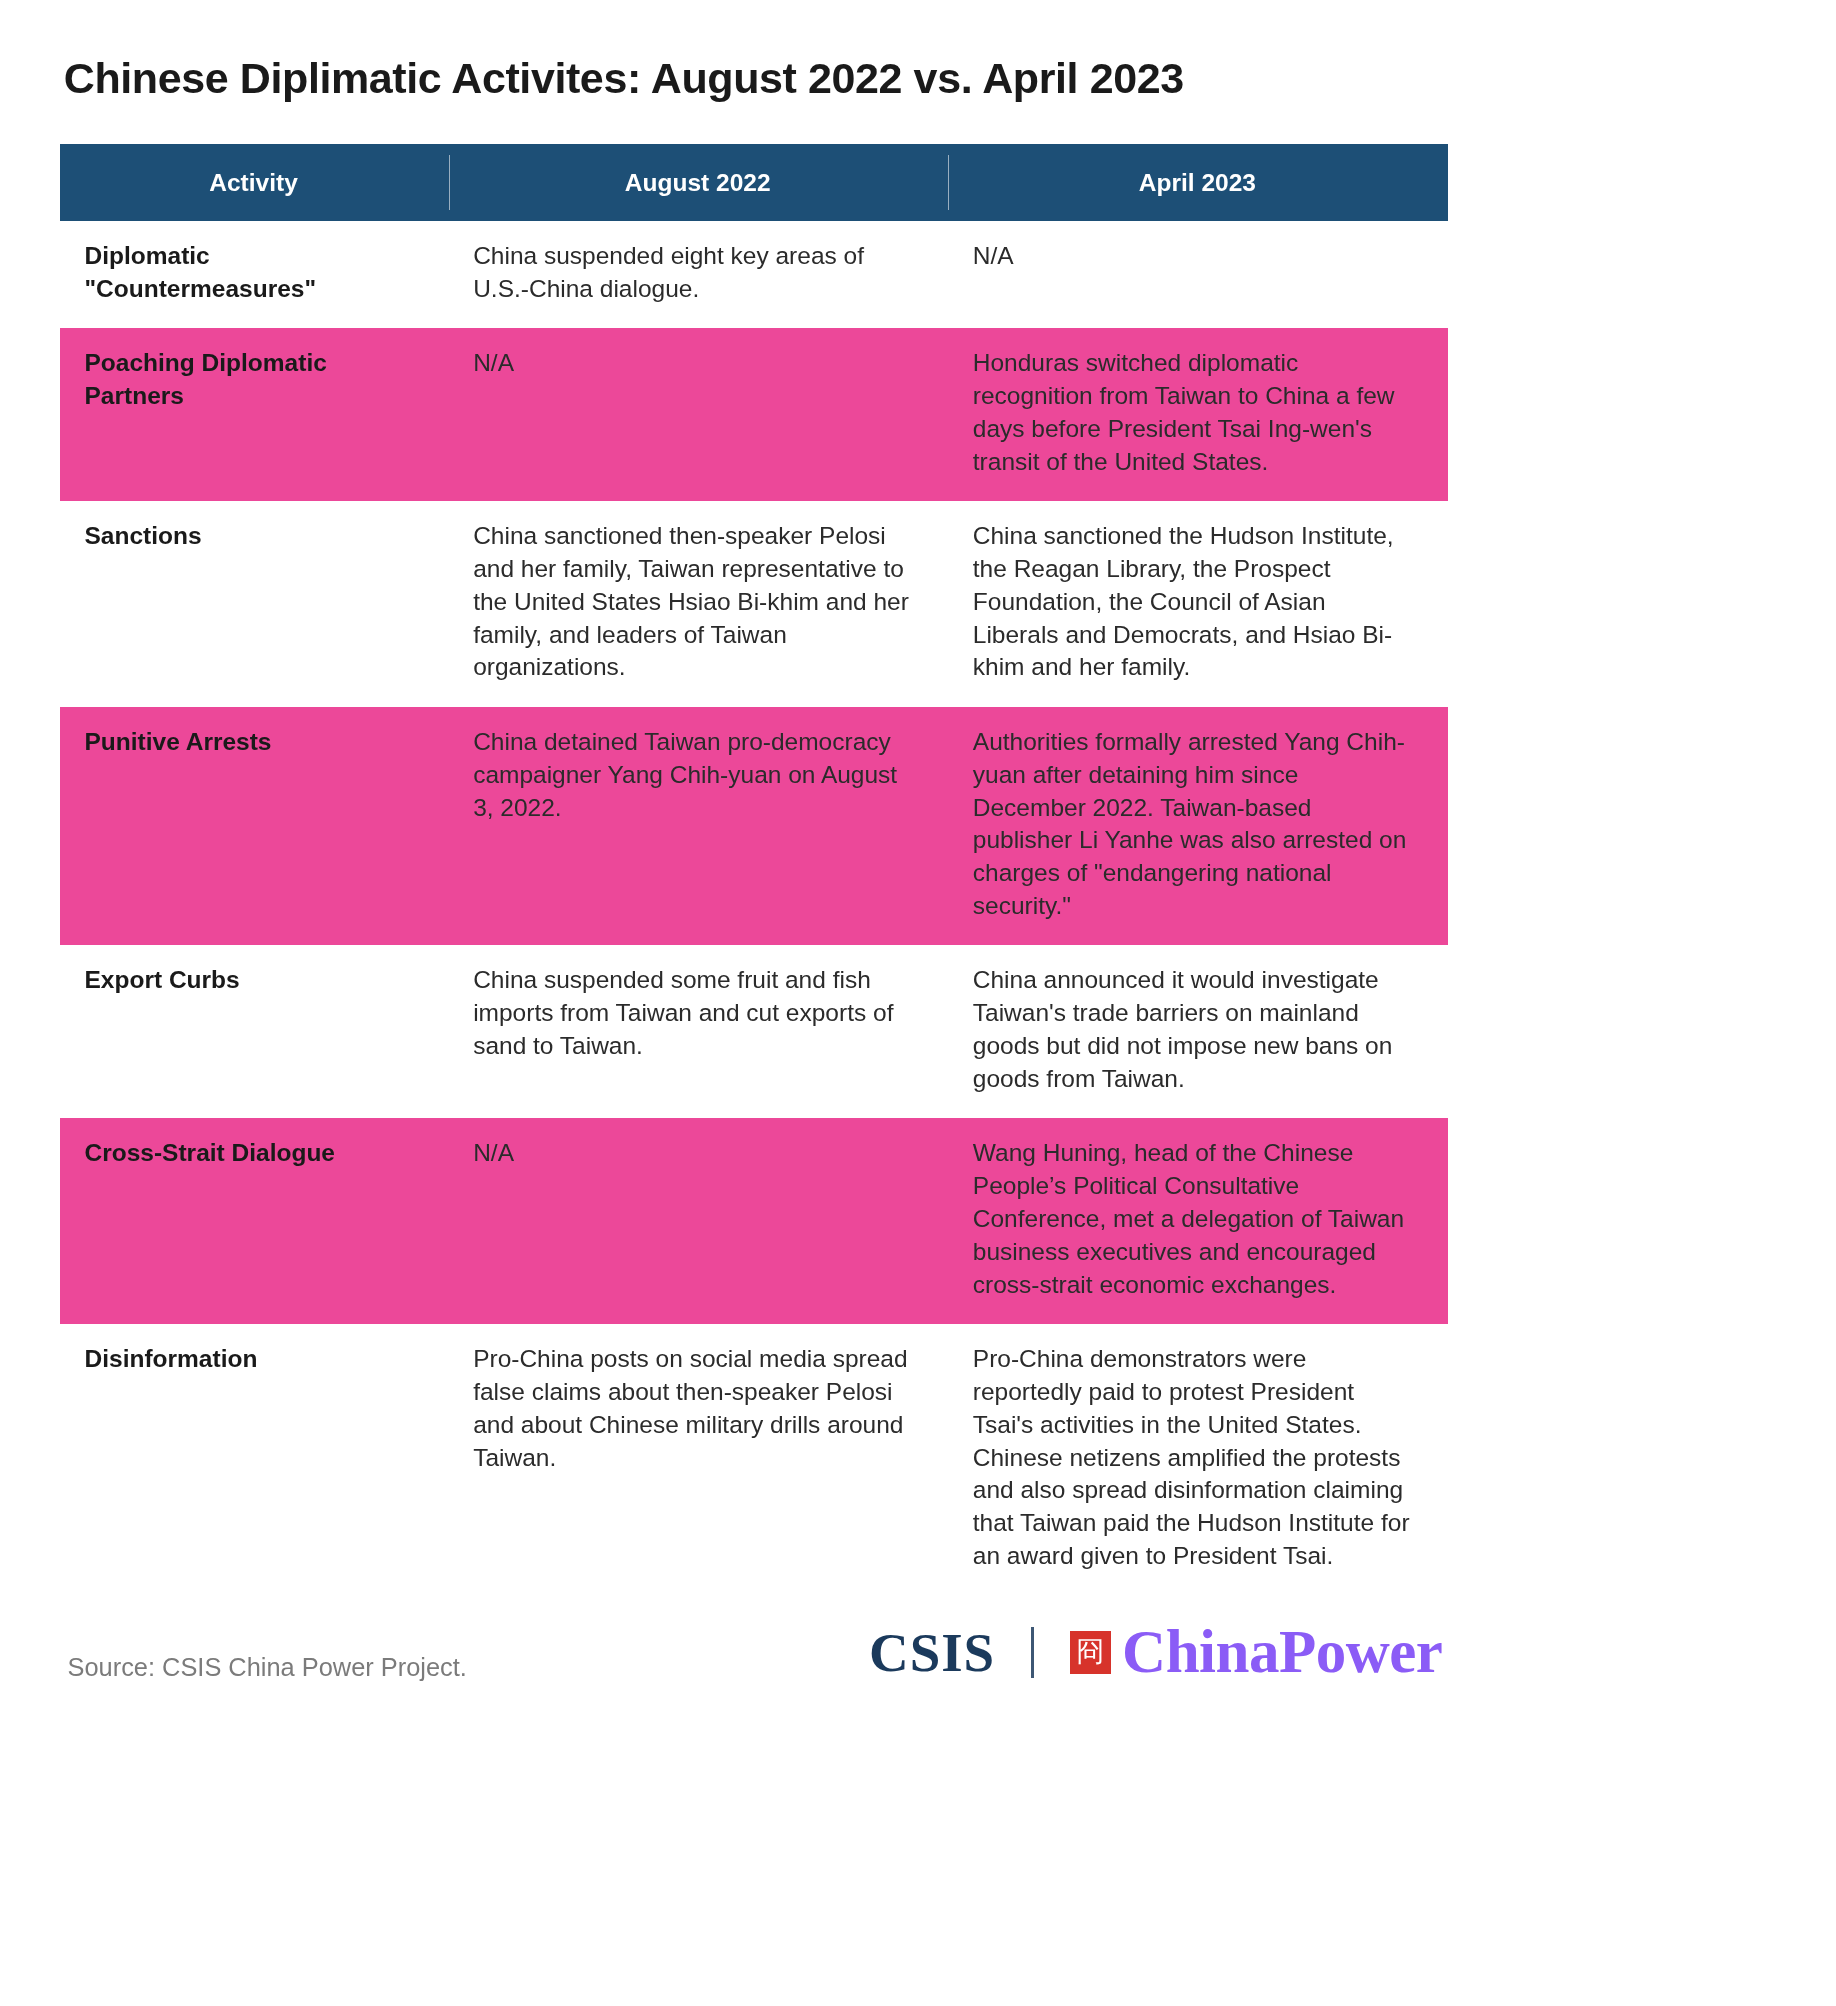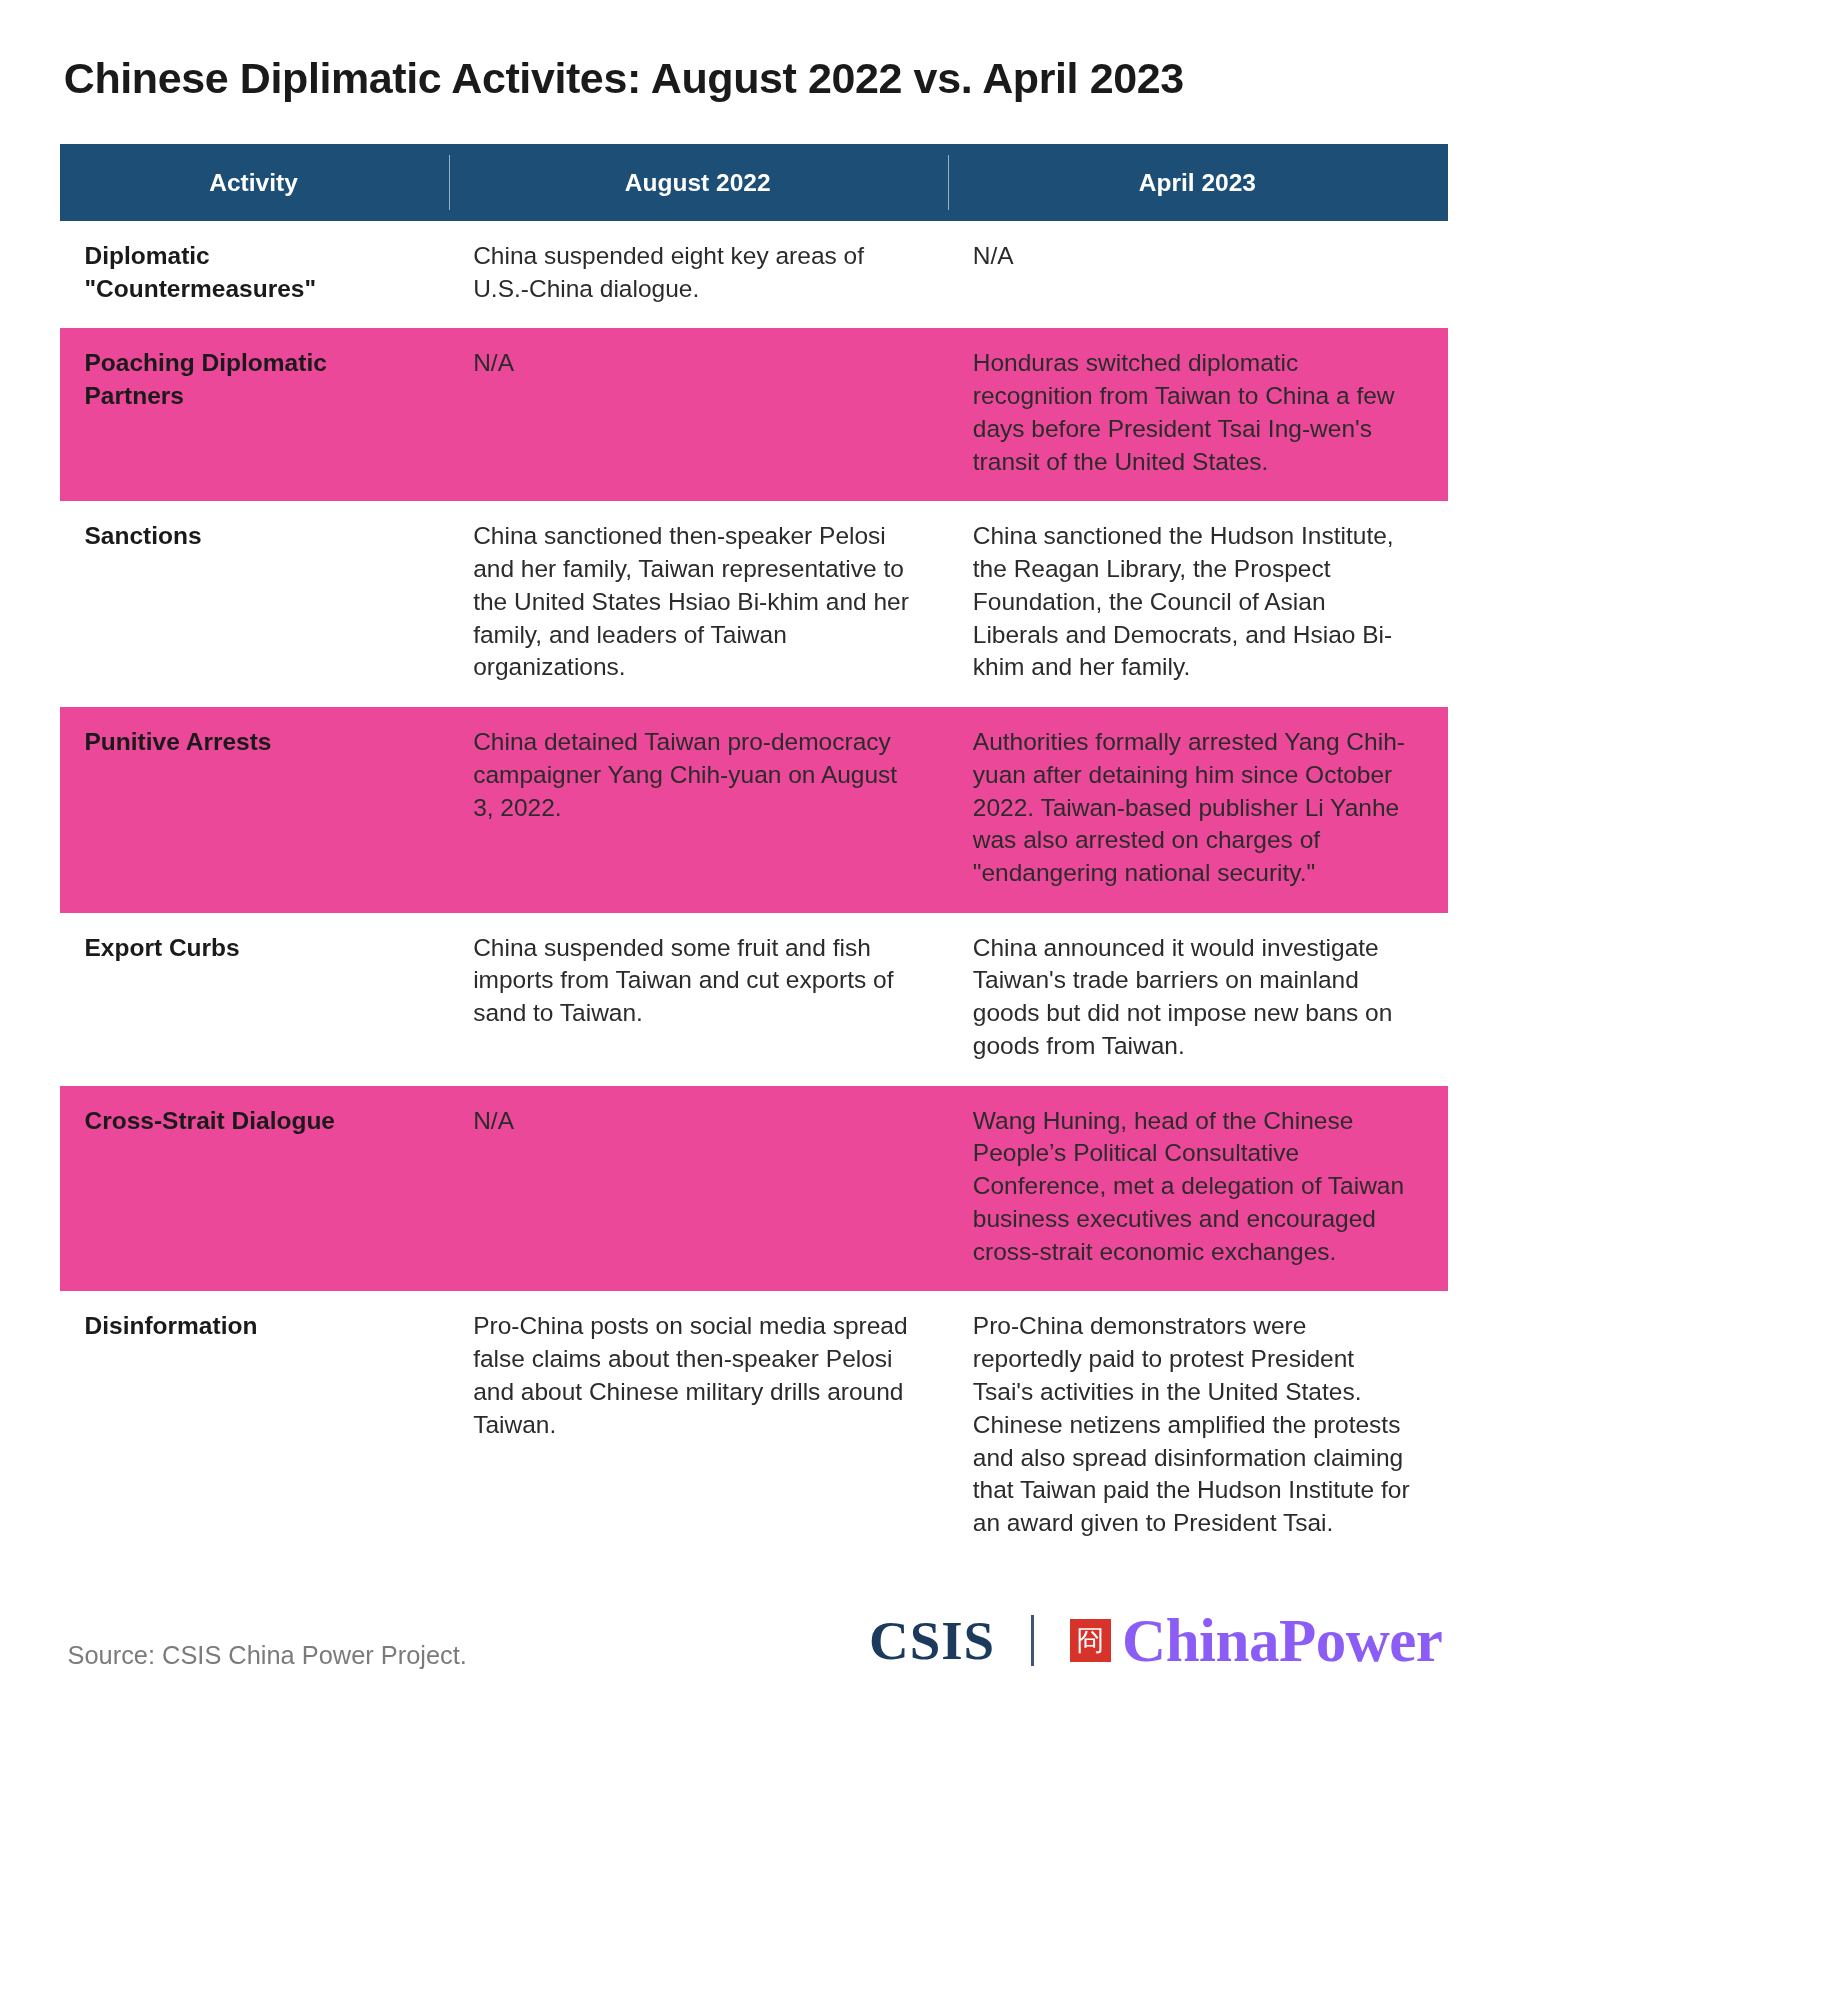--- a/index.html
+++ b/index.html
@@ -69,21 +69,21 @@
     color: #1a1a1a;
     padding-right: 19px;
   }
   tbody tr.shade td {
     background: #ec4899;
   }
   tbody tr.plain td {
     background: #ffffff;
   }
   .footer {
-    margin-top: 43px;
+    margin-top: 22px;
     display: flex;
     align-items: flex-end;
     justify-content: space-between;
   }
   .source {
     font-size: 25.4px;
     color: #7b7b7b;
     padding-left: 7.5px;
     padding-bottom: 5.6px;
   }
@@ -163,21 +163,21 @@
         <td>Honduras switched diplomatic recognition from Taiwan to China a few days before President Tsai Ing-wen's transit of the United States.</td>
       </tr>
       <tr class="plain">
         <td class="activity">Sanctions</td>
         <td>China sanctioned then-speaker Pelosi and her family, Taiwan representative to the United States Hsiao Bi-khim and her family, and leaders of Taiwan organizations.</td>
         <td>China sanctioned the Hudson Institute, the Reagan Library, the Prospect Foundation, the Council of Asian Liberals and Democrats, and Hsiao Bi-khim and her family.</td>
       </tr>
       <tr class="shade">
         <td class="activity">Punitive Arrests</td>
         <td>China detained Taiwan pro-democracy campaigner Yang Chih-yuan on August 3, 2022.</td>
-        <td>Authorities formally arrested Yang Chih-yuan after detaining him since October 2022. Taiwan-based publisher Li Yanhe was also arrested on charges of "endangering national security."</td>
+        <td>Authorities formally arrested Yang Chih-yuan after detaining him since December 2022. Taiwan-based publisher Li Yanhe was also arrested on charges of "endangering national security."</td>
       </tr>
       <tr class="plain">
         <td class="activity">Export Curbs</td>
         <td>China suspended some fruit and fish imports from Taiwan and cut exports of sand to Taiwan.</td>
         <td>China announced it would investigate Taiwan's trade barriers on mainland goods but did not impose new bans on goods from Taiwan.</td>
       </tr>
       <tr class="shade">
         <td class="activity">Cross-Strait Dialogue</td>
         <td>N/A</td>
         <td>Wang Huning, head of the Chinese People’s Political Consultative Conference, met a delegation of Taiwan business executives and encouraged cross-strait economic exchanges.</td>

